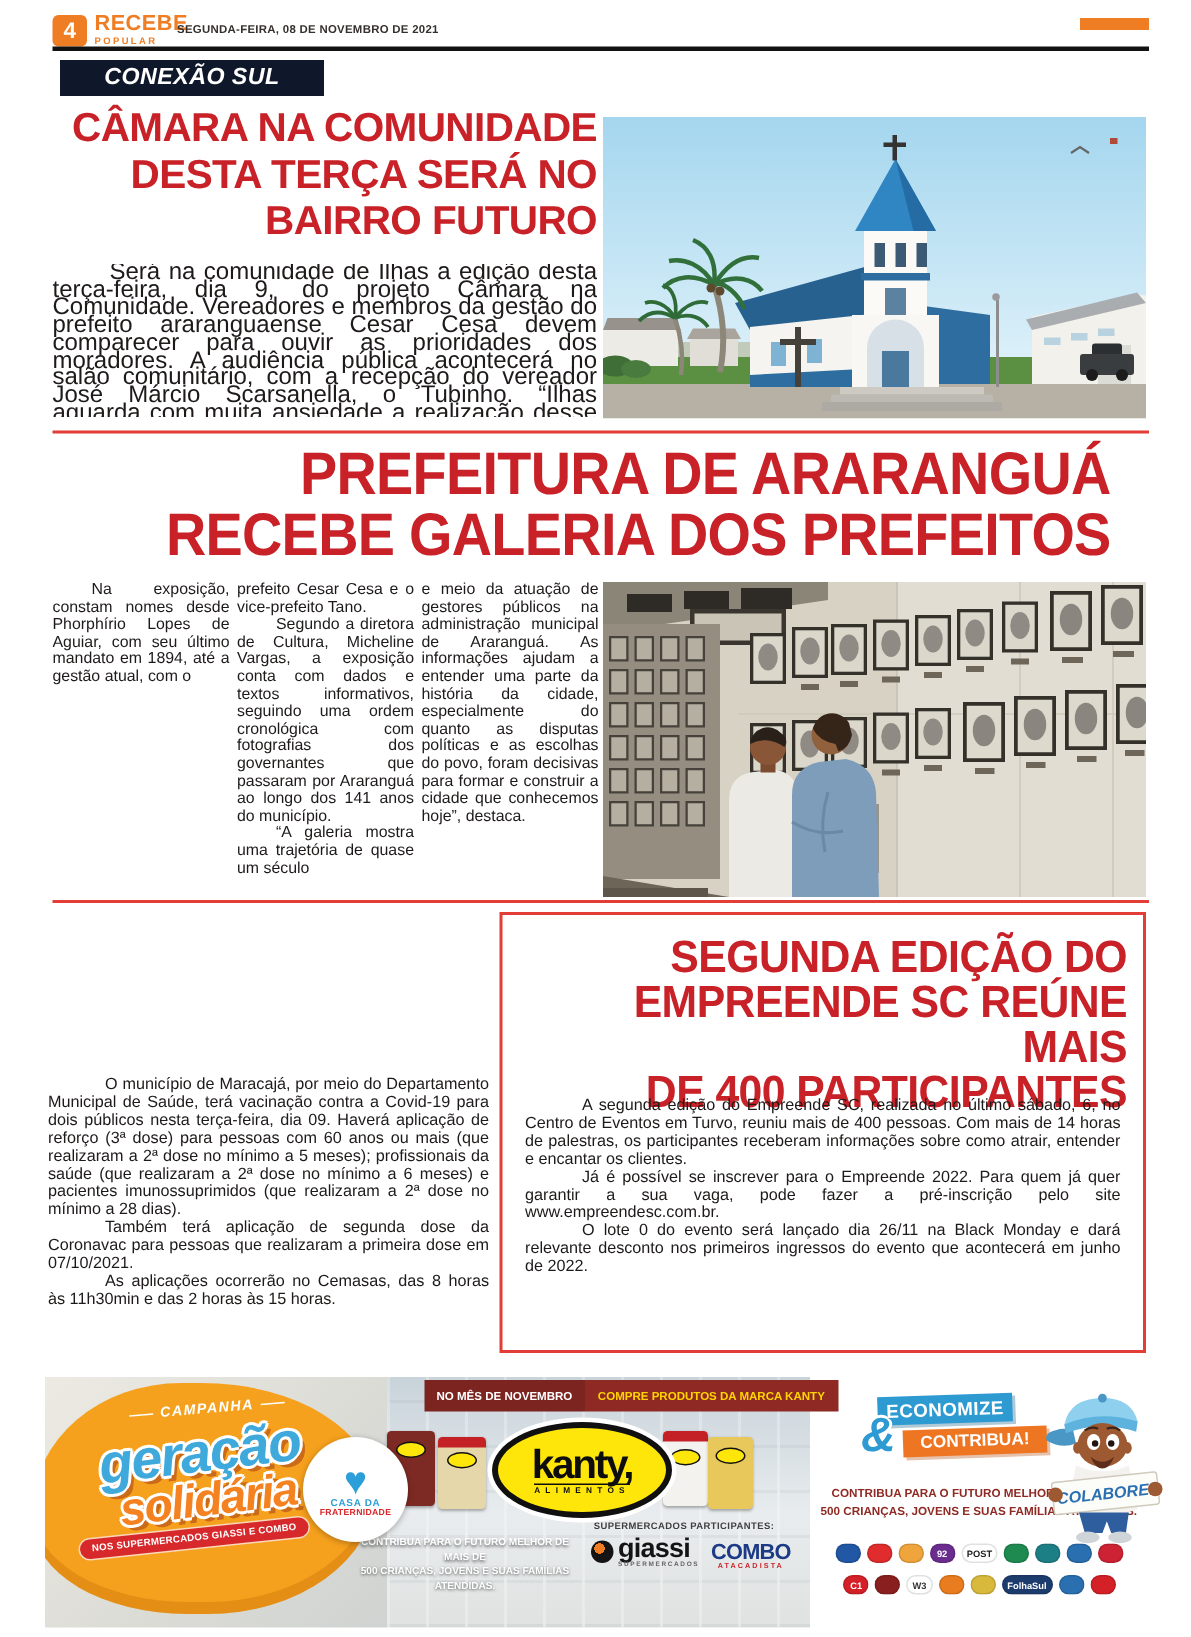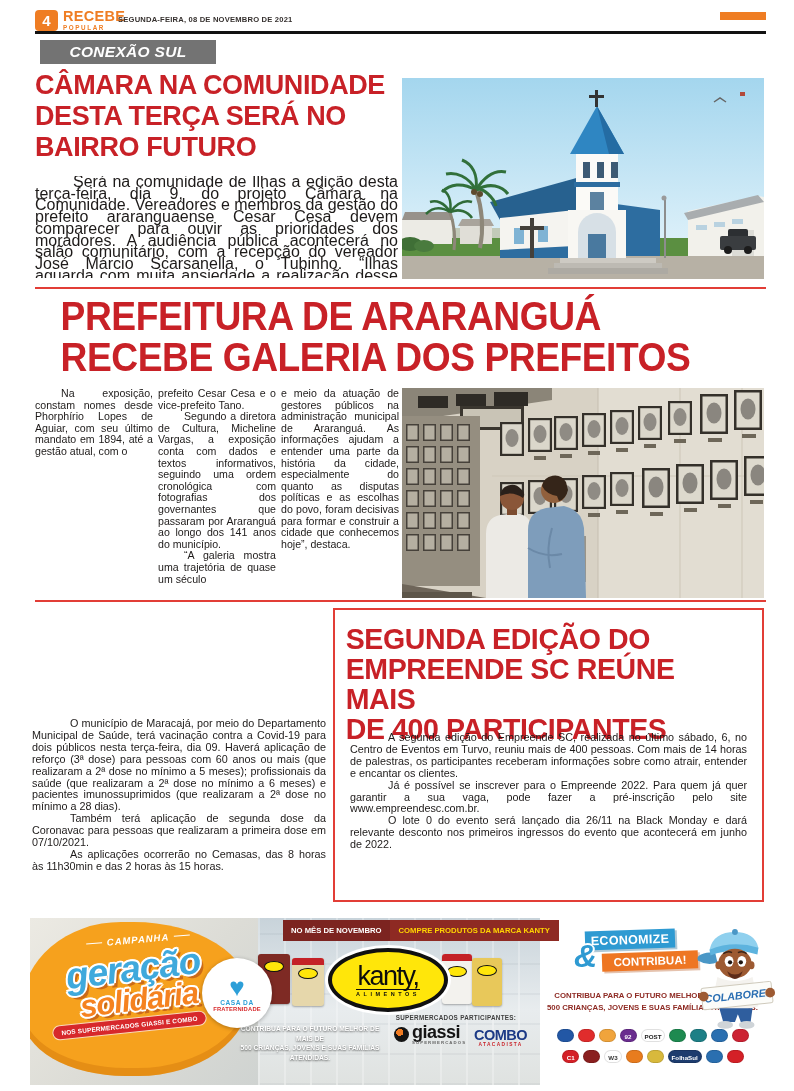--- a/index.html
+++ b/index.html
@@ -10,26 +10,26 @@
   
   .pagenum{left:35px;top:10px;width:23px;height:21px;background:#ef7d23;border-radius:4px;
            color:#fff;font-weight:bold;font-size:15px;text-align:center;line-height:21px;}
   .brand{left:63px;top:9px;color:#ef7d23;line-height:1;}
   .brand-title{font-size:14.5px;font-weight:bold;letter-spacing:.3px;}
   .brand-sub{font-size:6.3px;font-weight:bold;letter-spacing:1.6px;margin-top:1px;}
   .edition-date{left:118px;top:15px;font-size:7.6px;font-weight:bold;color:#35302e;letter-spacing:.2px;}
   .header-bar{left:720px;top:12px;width:46px;height:8px;background:#ef7d23;}
   .header-rule{left:35px;top:31px;width:731px;height:3px;background:#121212;}
 
-  .section-label{left:40px;top:40px;width:176px;height:24px;background:#737373;color:#fff;
+  .section-label{left:40px;top:40px;width:176px;height:24px;background:#0f172a;color:#fff;
                  font-weight:bold;font-style:italic;font-size:15.5px;line-height:24px;text-align:center;
                  letter-spacing:.3px;}
 
   
-  .hl{color:#c82127;font-weight:bold;text-align:left;}
+  .hl{color:#c82127;font-weight:bold;text-align:right;}
   .hl-line{display:block;}
   .cond93{transform:scaleX(.93);transform-origin:50% 0;}
   .cond90{transform:scaleX(.90);transform-origin:50% 0;}
   .cond95{transform:scaleX(.95);transform-origin:50% 0;}
   .a1-headline{left:35px;top:70px;width:363px;font-size:27px;line-height:31px;letter-spacing:-.4px;}
   .a1-body{left:35px;top:176px;width:363px;height:102px;overflow:hidden;
            font-size:16px;line-height:11.7px;text-align:justify;}
   .rule-red{height:2px;background:#e23d36;}
   .rule1{left:35px;top:287px;width:731px;}
   .a2-headline{left:35px;top:296px;width:731px;font-size:40px;line-height:41px;letter-spacing:-.5px;}
@@ -81,21 +81,21 @@
           background:linear-gradient(180deg,#c8d3da 0%,#e8ecee 55%,#dfe2e0 100%);}
   .shelves{left:0;top:0;width:282px;height:167px;opacity:.35;
            background:repeating-linear-gradient(90deg,rgba(255,255,255,.8) 0 2px,transparent 2px 26px),
                       repeating-linear-gradient(0deg,rgba(120,130,140,.25) 0 2px,transparent 2px 30px);}
   .promo-bar{left:253px;top:2px;height:21px;display:flex;z-index:5;white-space:nowrap;}
   .promo-left{background:#7c2420;color:#fff;font-size:7.7px;font-weight:bold;line-height:21px;padding:0 8px;}
   .promo-right{background:#8e2a23;color:#ffd400;font-size:7.7px;font-weight:bold;line-height:21px;padding:0 9px;}
   .kanty{left:298px;top:30px;width:112px;height:56px;background:#ffe60a;border:4px solid #101010;
          border-radius:50%;box-shadow:0 0 0 3px #fff;z-index:4;display:flex;flex-direction:column;
          align-items:center;justify-content:center;}
-  .kanty-name{font-size:27px;font-weight:normal;color:#0d0d0d;letter-spacing:-1.5px;line-height:24px;}
+  .kanty-name{font-size:27px;font-weight:bold;color:#0d0d0d;letter-spacing:-1.5px;line-height:24px;}
   .kanty-sub{font-size:5.5px;font-weight:bold;color:#0d0d0d;letter-spacing:3.5px;border-top:1px solid #0d0d0d;
              padding-top:1px;margin-top:1px;}
   .pack{border-radius:3px;box-shadow:0 1px 2px rgba(0,0,0,.3);z-index:3;}
   .pack .oval{position:absolute;left:50%;top:7px;transform:translateX(-50%);width:18px;height:9px;
               background:#ffe60a;border:1px solid #111;border-radius:50%;}
   .pack .band{position:absolute;left:0;top:0;width:100%;height:7px;background:#c42127;border-radius:3px 3px 0 0;}
   .mid-contrib{left:206px;top:106px;width:148px;color:#fff;font-size:6.7px;font-weight:bold;
                text-align:center;line-height:1.45;text-shadow:0 1px 2px rgba(0,0,0,.6);z-index:4;}
   .participants{left:352px;top:96px;width:148px;text-align:center;font-size:6.3px;font-weight:bold;
                 color:#3f3f3f;letter-spacing:.3px;z-index:4;}

